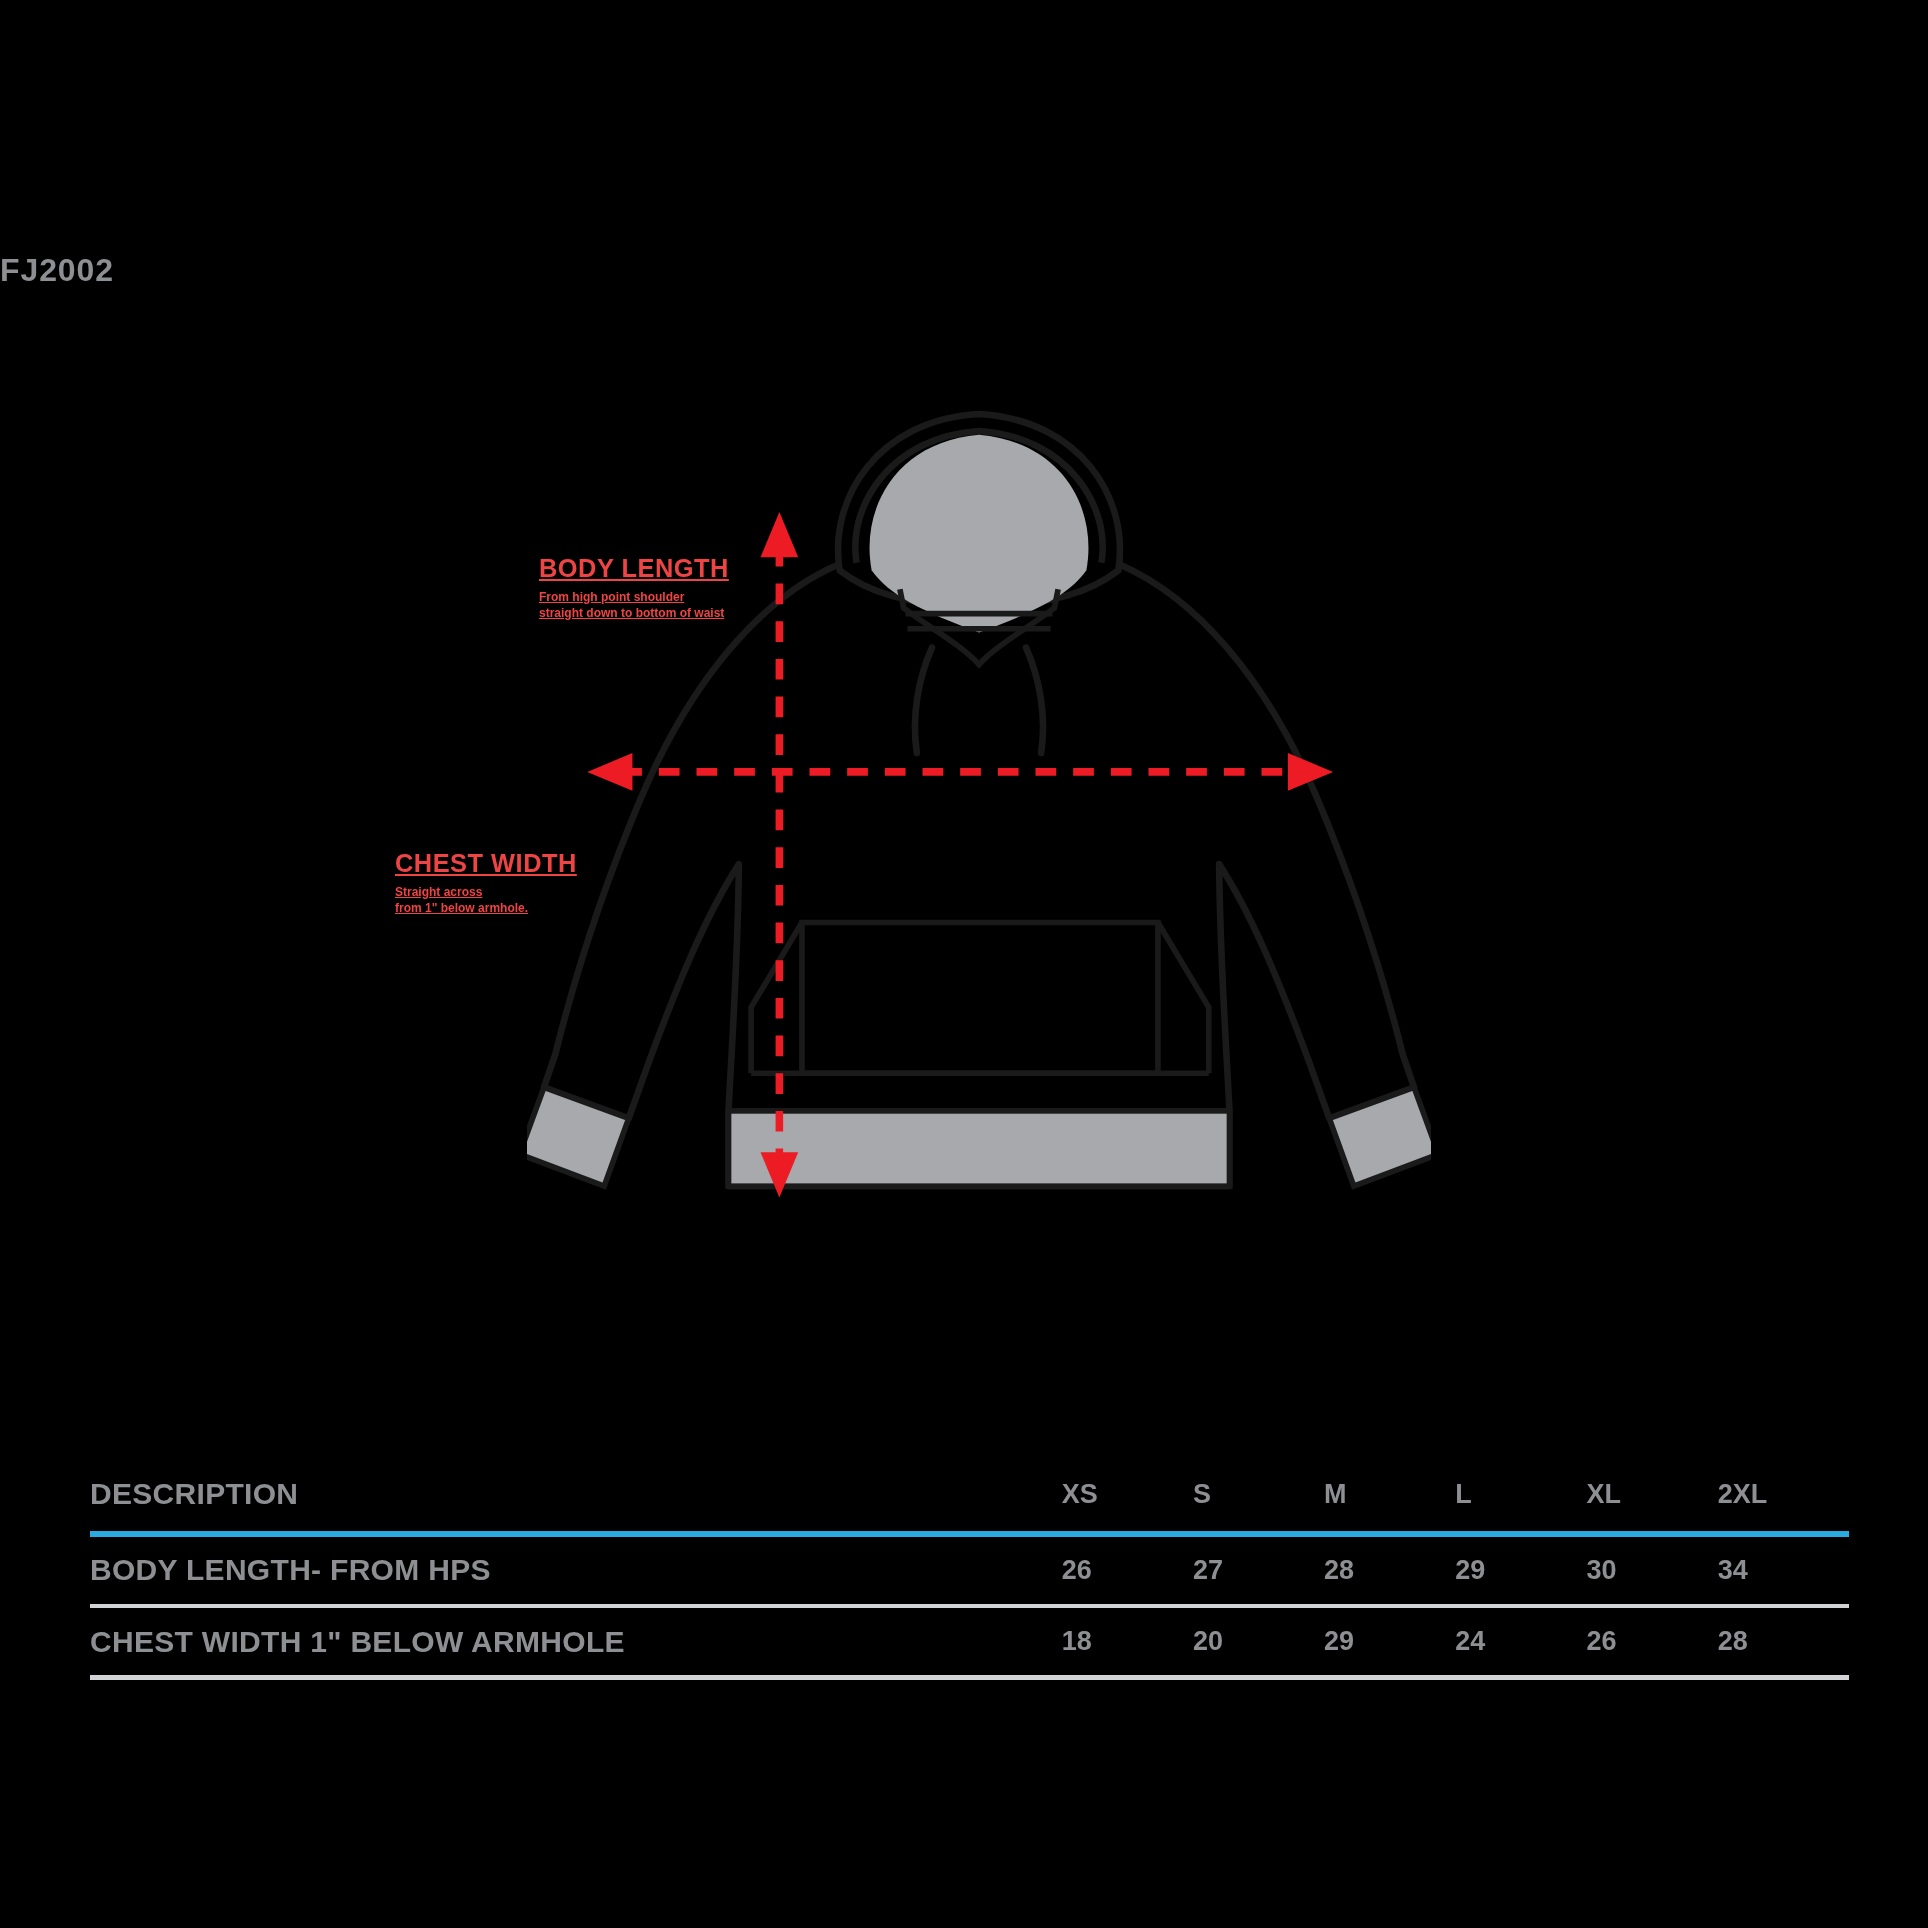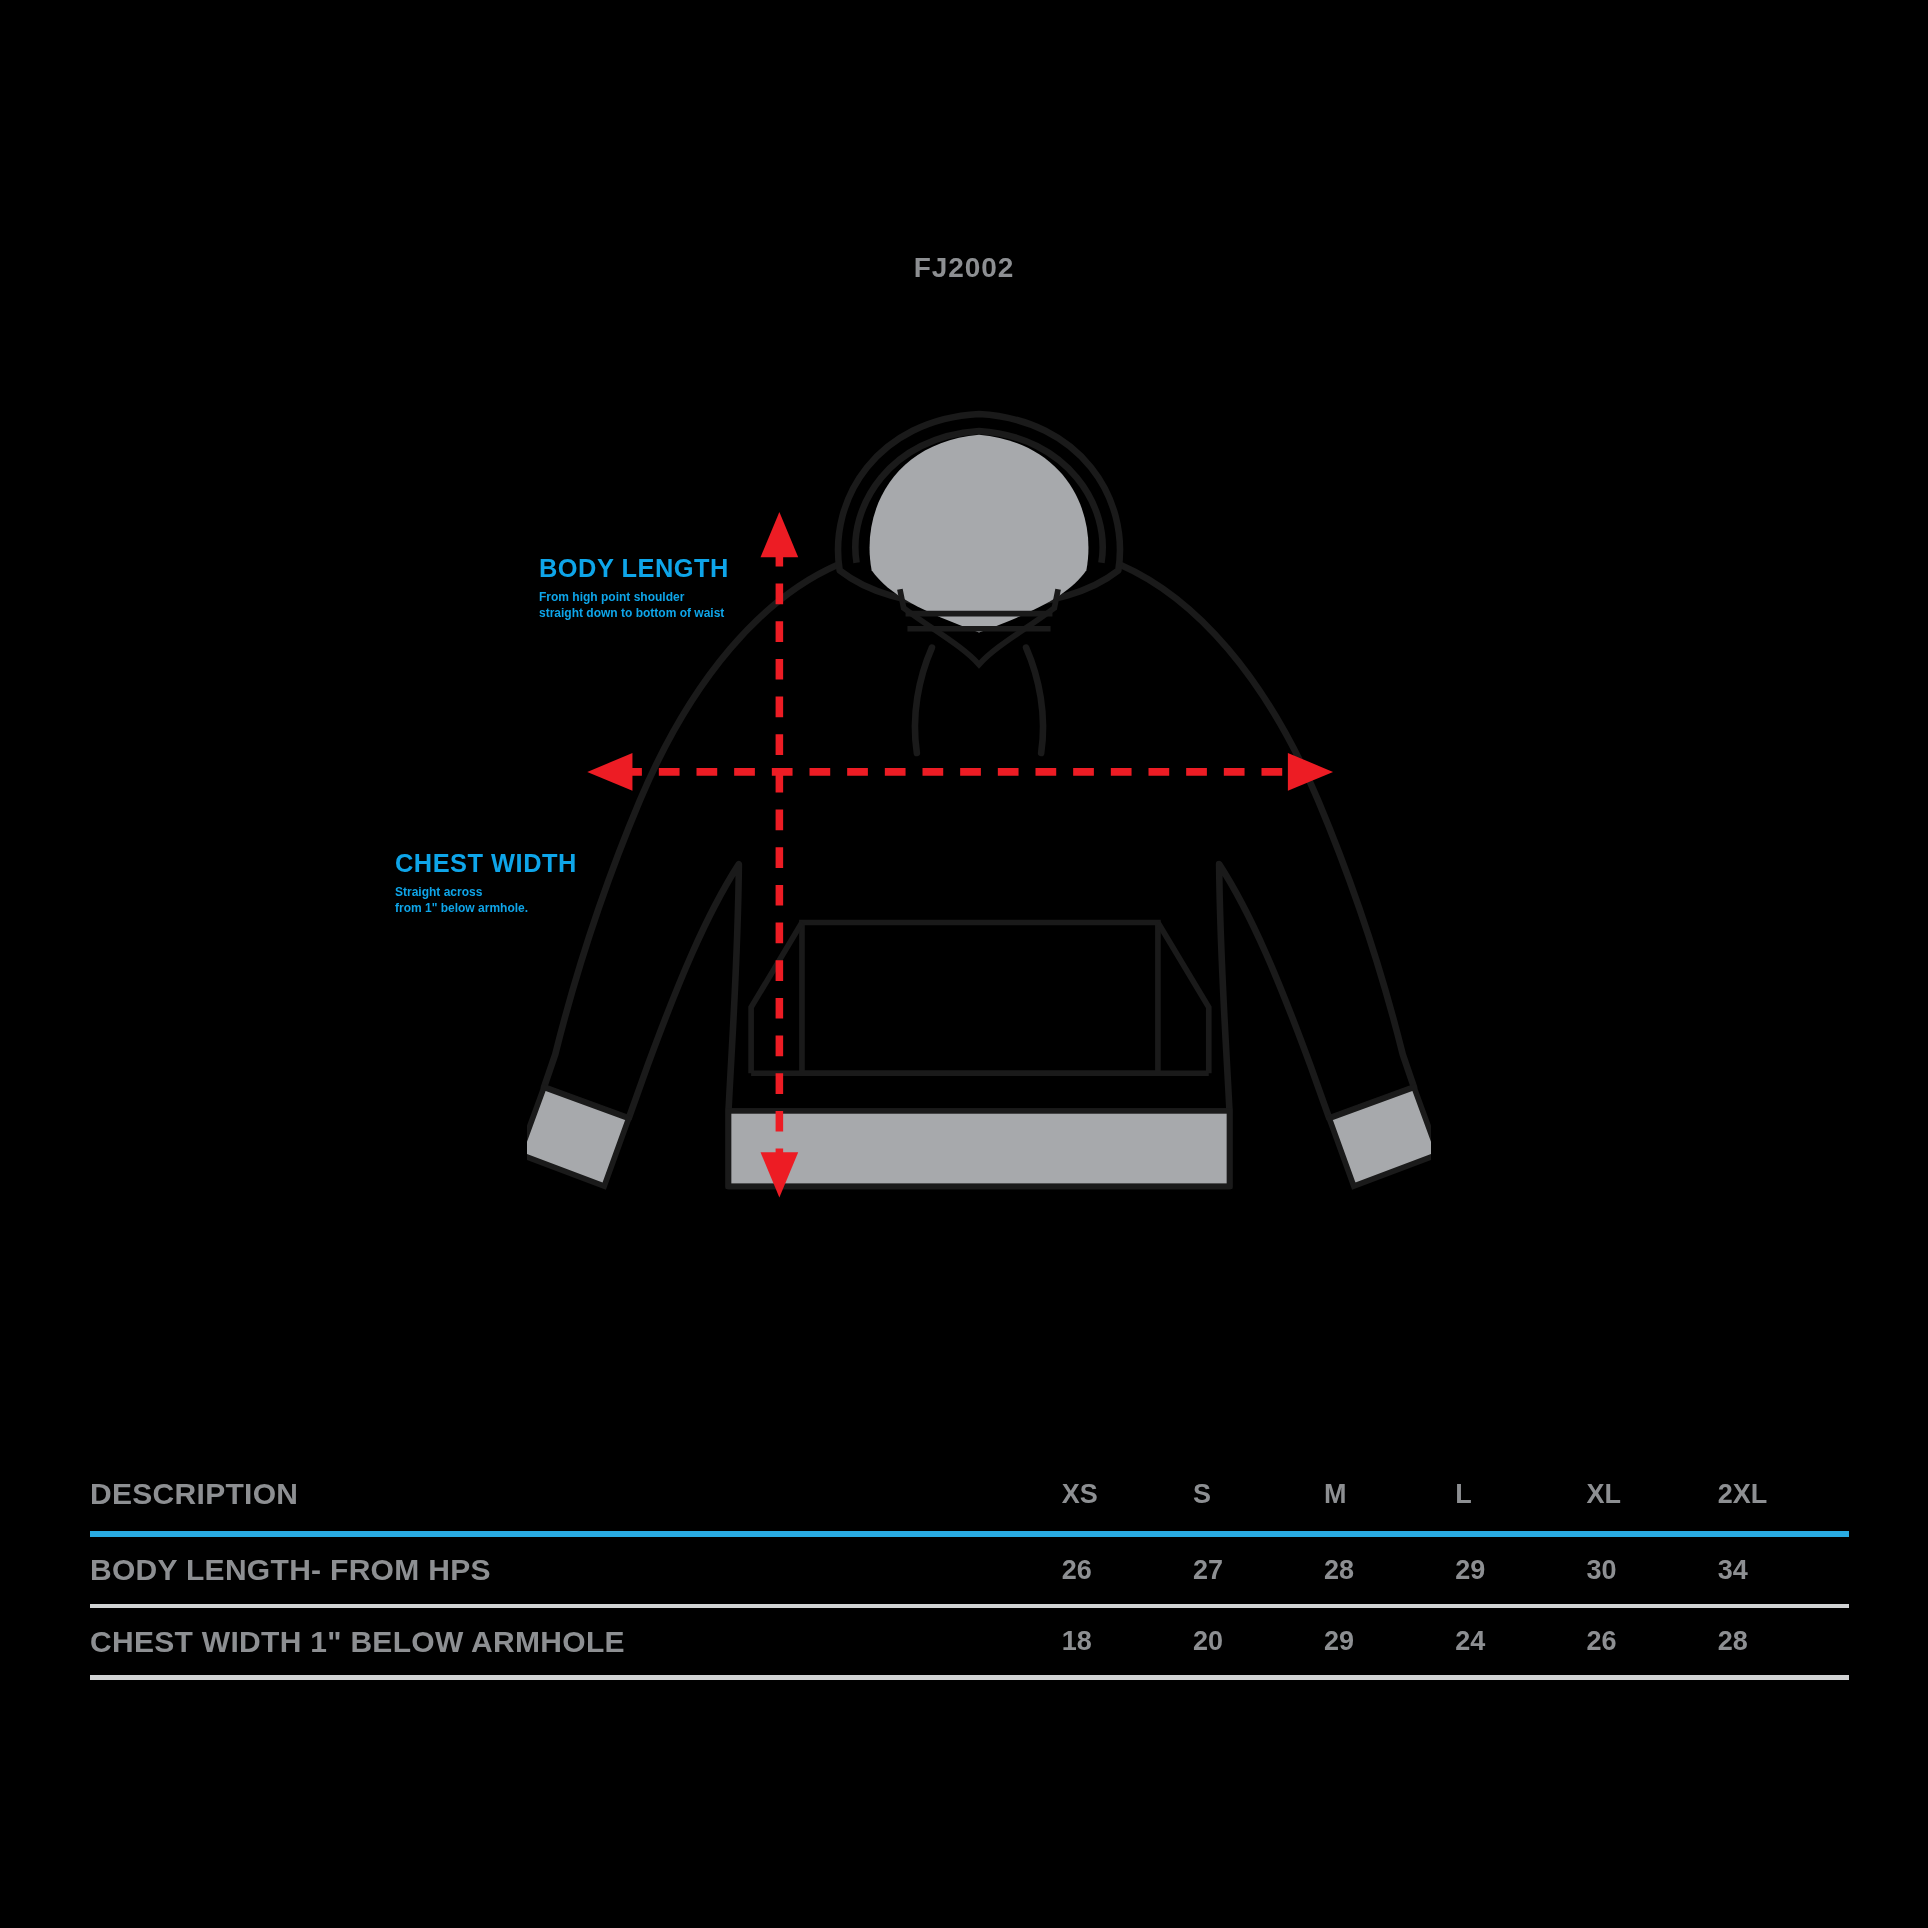--- a/index.html
+++ b/index.html
@@ -20,31 +20,31 @@
     inset: 0;
     background: #000000;
   }
 
   
   .style-code {
     position: absolute;
     top: 252px;
     left: 0;
     width: 1928px;
-    text-align: center;
-    font-size: 28px;
+    font-size: 32px;
     font-weight: bold;
     letter-spacing: 0.9px;
     color: #8d8f92;
   }
 
   
   .callout {
     position: absolute;
-    color: #0ea5e9;
+    color: #ef4444;
+    text-decoration: underline;
   }
   .callout .c-title {
     font-size: 25.4px;
     font-weight: bold;
     letter-spacing: 0.5px;
     white-space: nowrap;
     margin-bottom: 5.6px;
   }
   .callout .c-sub {
     font-size: 12px;

